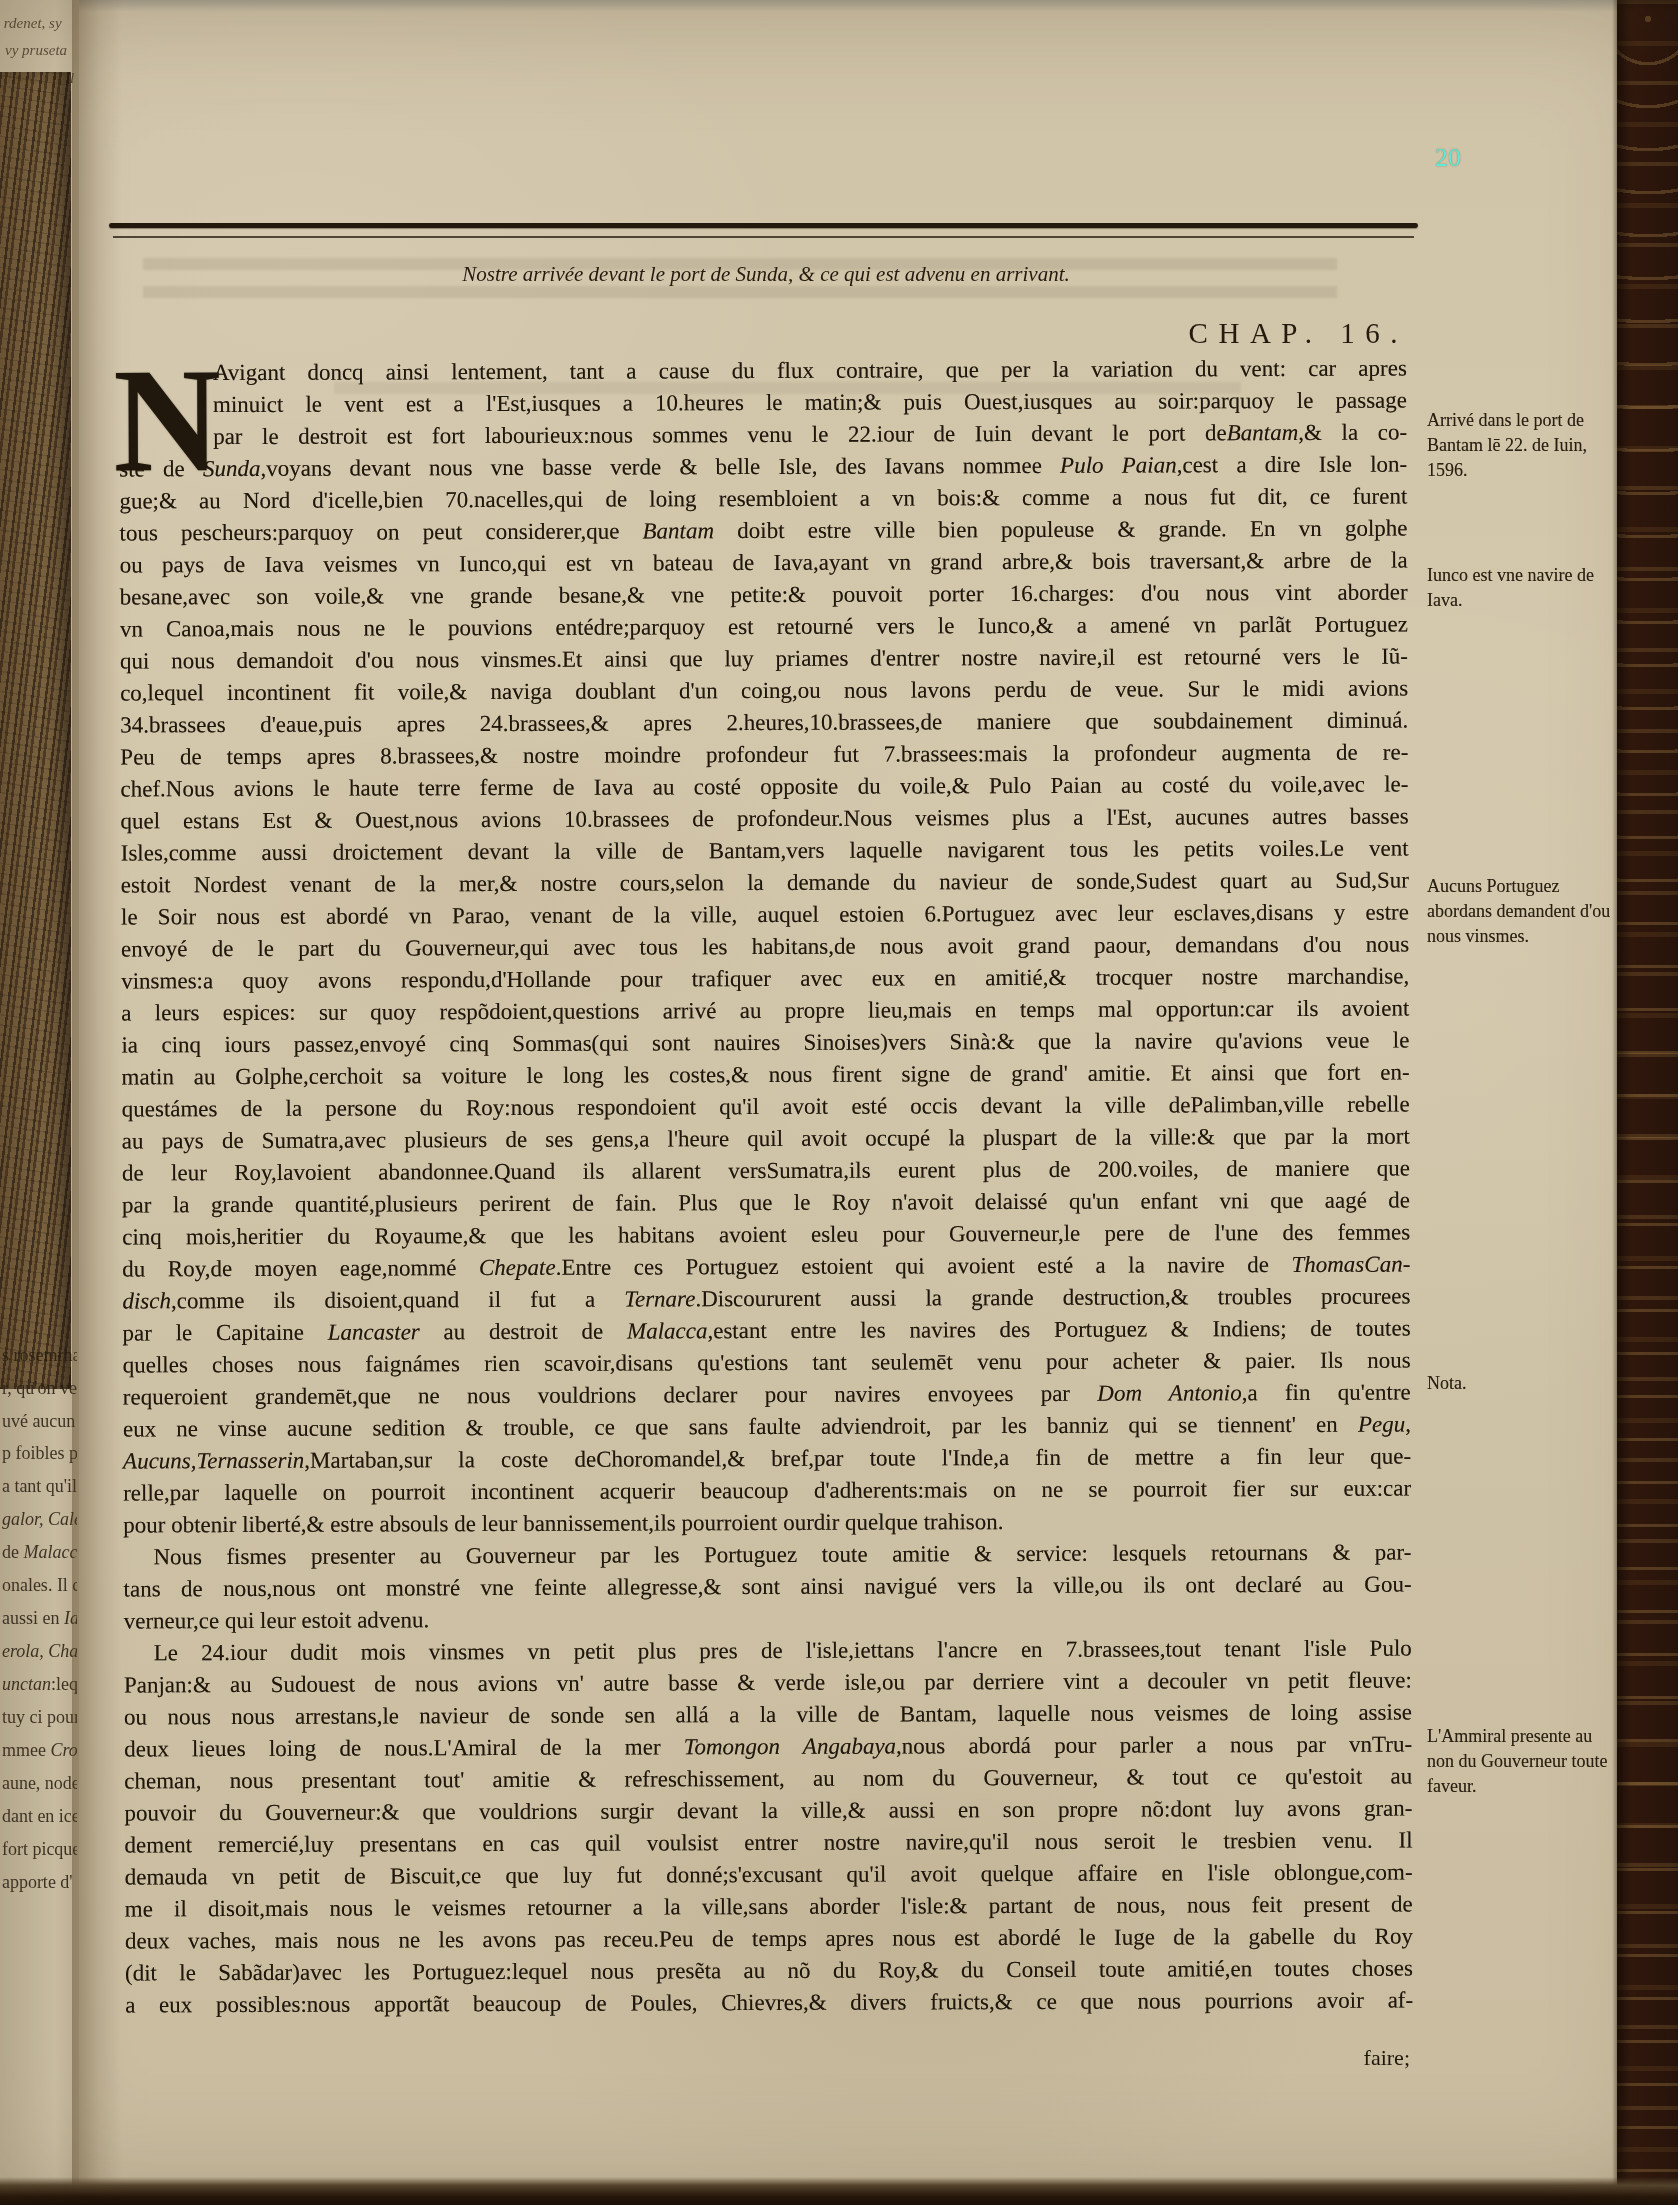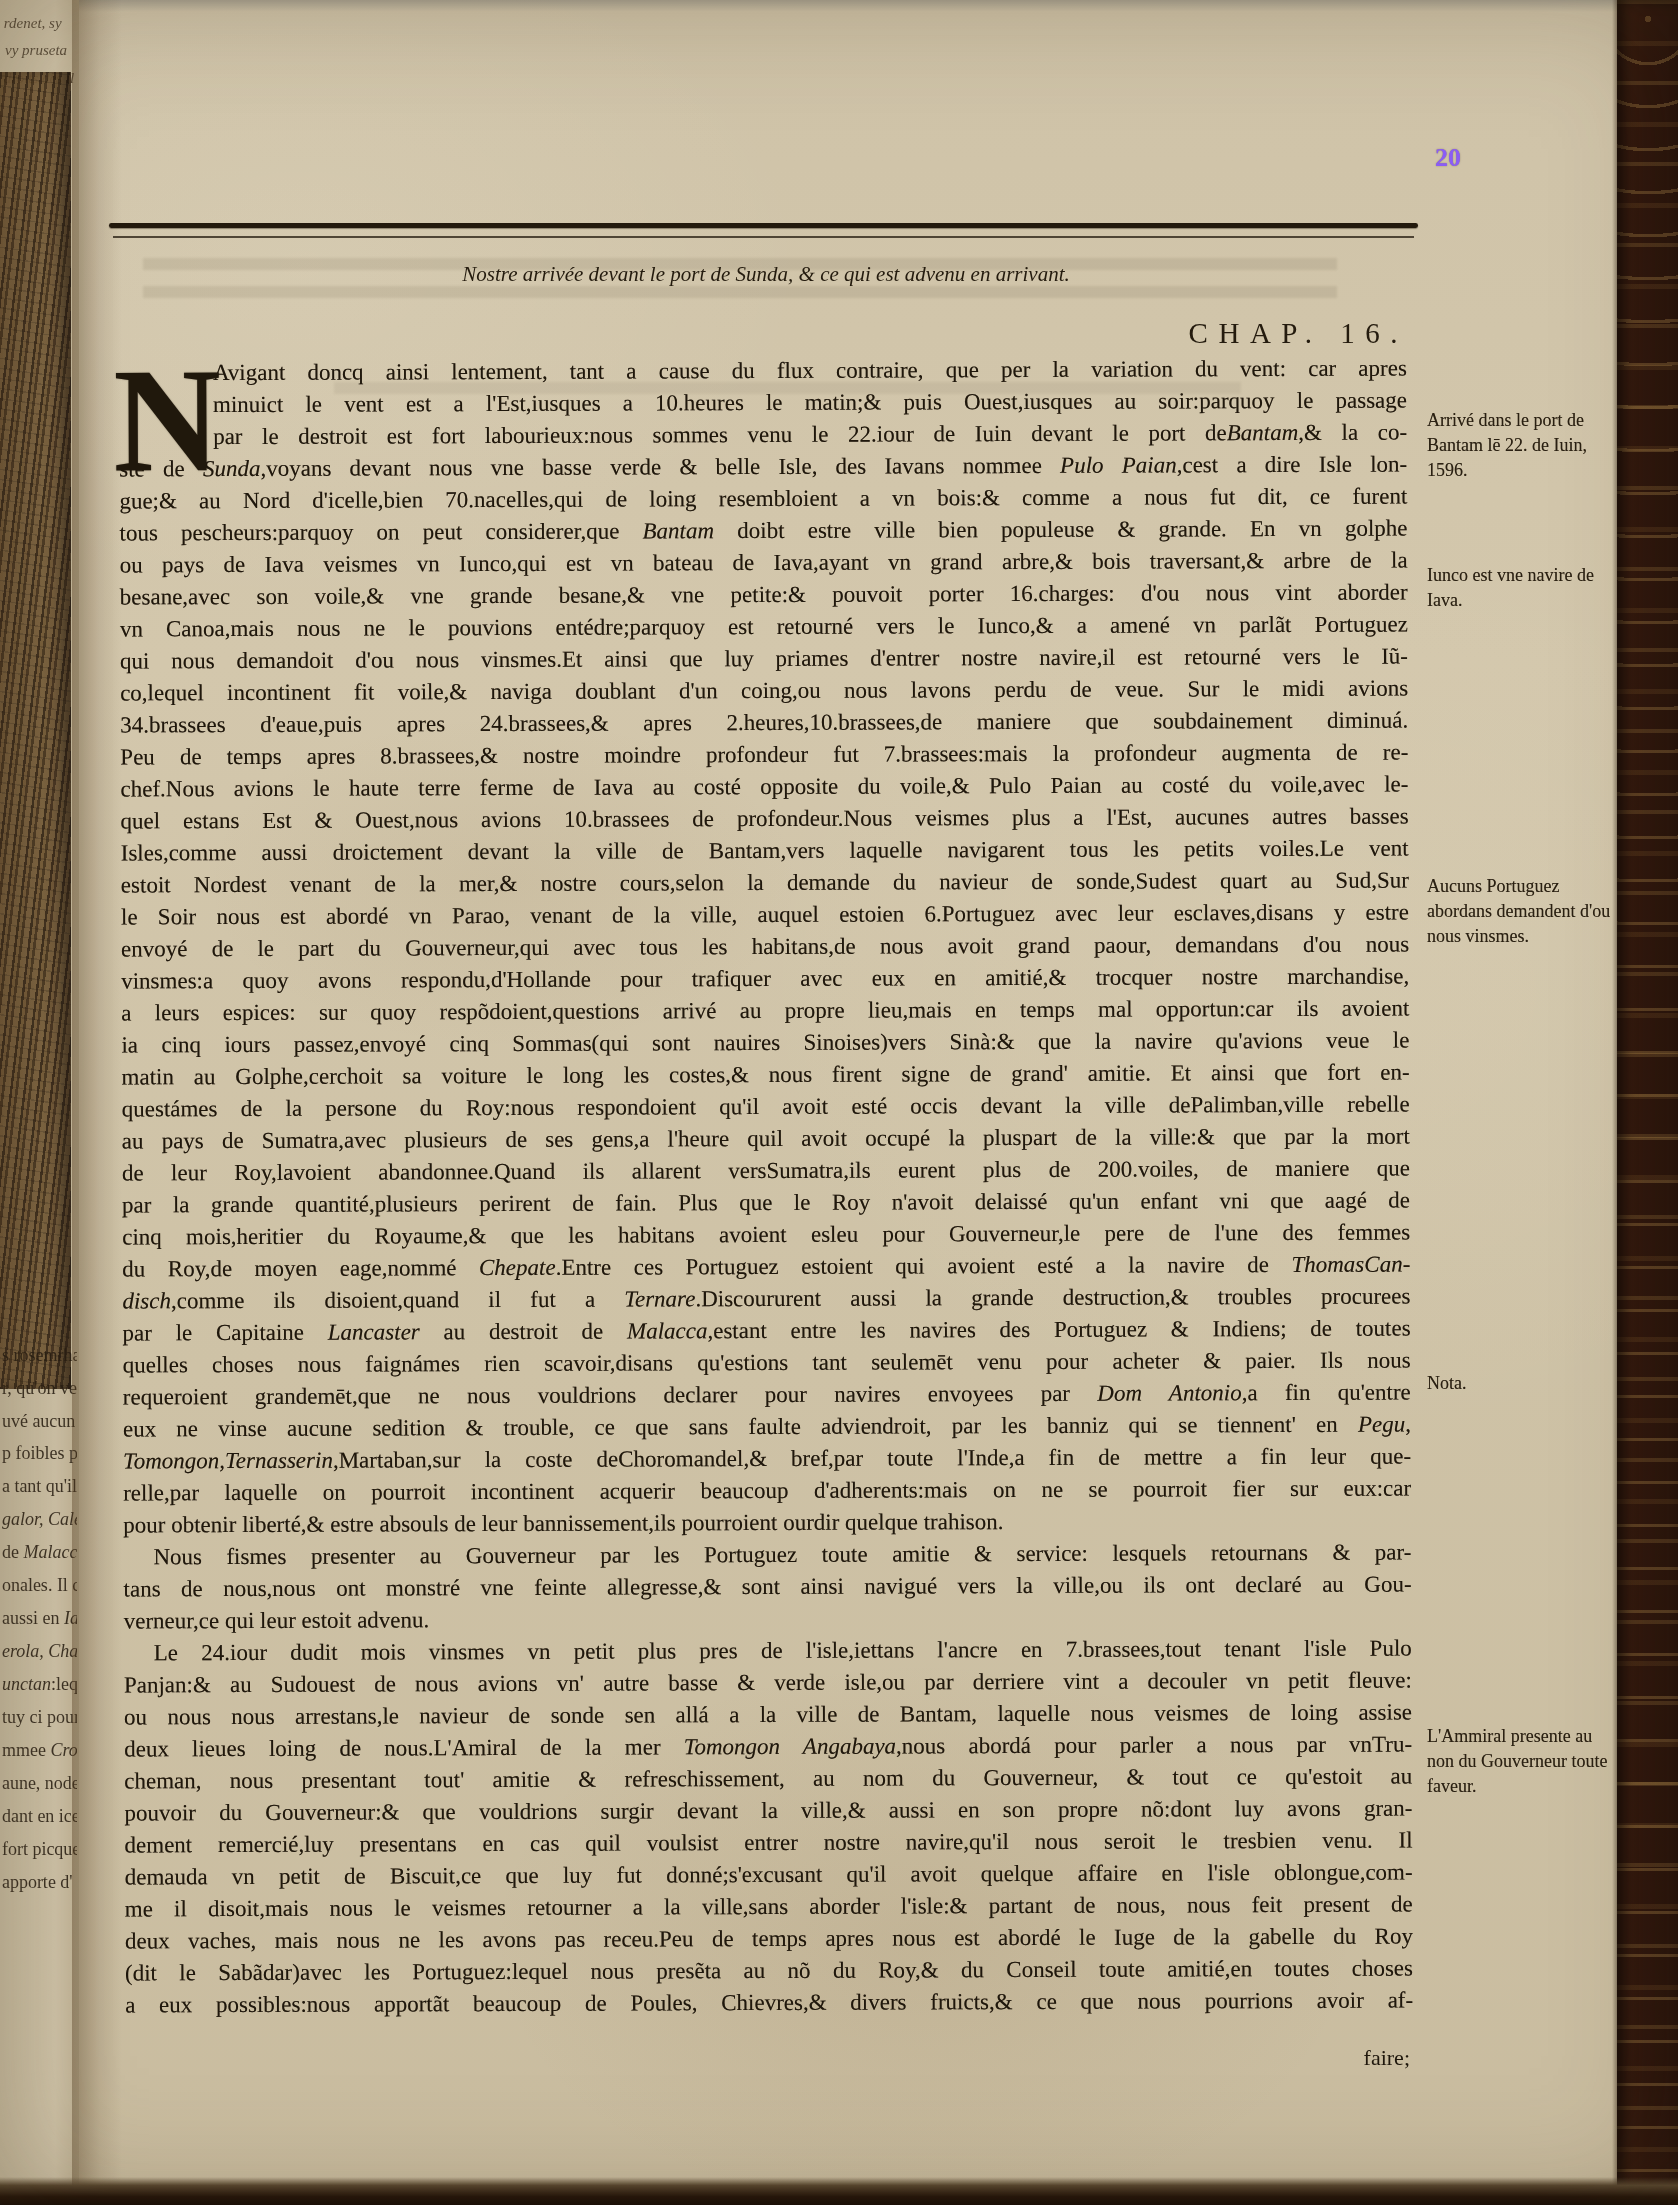--- a/index.html
+++ b/index.html
@@ -42,21 +42,21 @@
         repeating-linear-gradient(8deg, rgba(30,20,10,.35) 0 1.4px, transparent 1.4px 10px),
         linear-gradient(90deg,#5a4226,#6b5332 60%,#4c371f);
       box-shadow:inset -8.6px 0 10.5px rgba(0,0,0,.35);opacity:.92;}
   .frag{position:absolute;white-space:nowrap;font-size:18px;line-height:29px;color:rgba(40,30,18,.88);}
   .frag-top{font-style:italic;font-size:15px;color:rgba(55,42,26,.75);}
   #left-fragments .frag{left:1.9px;width:75px;overflow:hidden;}
   
   .title{position:absolute;left:122px;top:141px;width:1222px;text-align:center;
       font-size:36px;font-weight:bold;letter-spacing:6.7px;color:#241b0e;
       text-shadow:0 0 1px rgba(40,28,12,.55);}
-  .folio{position:absolute;left:1435px;top:143px;font-size:26px;font-weight:bold;color:#8b5cf6;
+  .folio{position:absolute;left:1435px;top:143px;font-size:26px;font-weight:normal;color:#5eead4;
       text-shadow:0 0 1.4px rgba(50,38,20,.5);}
   .rule-a{position:absolute;left:109px;top:223px;width:1309px;height:5.3px;background:#231a0d;
       border-radius:2.4px;box-shadow:0 1px 1px rgba(35,26,13,.4);}
   .rule-b{position:absolute;left:113px;top:236px;width:1301px;height:1.9px;background:rgba(35,26,13,.75);}
   .section-heading{position:absolute;left:122px;top:262px;width:1288px;text-align:center;
       font-style:italic;font-size:21px;color:#241b0e;}
   .chapter{position:absolute;left:120px;top:317px;width:1288px;text-align:right;
       font-size:29px;letter-spacing:10.5px;color:#241b0e;}
   
   .body-block{position:absolute;left:122px;top:355px;width:1288px;transform:rotate(-0.22deg);}
@@ -154,21 +154,21 @@
         <div class="bline">au pays de Sumatra,avec plusieurs de ses gens,a l'heure quil avoit occupé la pluspart de la ville:&amp; que par la mort</div>
         <div class="bline">de leur Roy,lavoient abandonnee.Quand ils allarent versSumatra,ils eurent plus de 200.voiles, de maniere que</div>
         <div class="bline">par la grande quantité,plusieurs perirent de fain.   Plus que le Roy n'avoit delaissé qu'un enfant vni que aagé de</div>
         <div class="bline">cinq mois,heritier du Royaume,&amp; que les habitans avoient esleu pour Gouverneur,le pere de l'une des femmes</div>
         <div class="bline">du Roy,de moyen eage,nommé <i>Chepate</i>.Entre ces Portuguez estoient qui avoient esté a la navire de <i>ThomasCan-</i></div>
         <div class="bline"><i>disch</i>,comme ils disoient,quand il fut a <i>Ternare</i>.Discoururent aussi la grande destruction,&amp; troubles procurees</div>
         <div class="bline">par le Capitaine <i>Lancaster</i> au destroit de <i>Malacca</i>,estant entre les navires des Portuguez &amp; Indiens;   de toutes</div>
         <div class="bline">quelles choses nous faignámes rien scavoir,disans qu'estions tant seulemēt venu pour acheter &amp; paier.  Ils nous</div>
         <div class="bline">requeroient grandemēt,que ne nous vouldrions declarer pour navires envoyees par <i>Dom Antonio</i>,a fin qu'entre</div>
         <div class="bline">eux ne vinse aucune sedition &amp; trouble, ce que sans faulte adviendroit, par les banniz qui se tiennent' en <i>Pegu</i>,</div>
-        <div class="bline"><i>Tomongon,Ternasserin</i>,Martaban,sur la coste deChoromandel,&amp; bref,par toute l'Inde,a fin de mettre a fin leur que-</div>
+        <div class="bline"><i>Aucuns,Ternasserin</i>,Martaban,sur la coste deChoromandel,&amp; bref,par toute l'Inde,a fin de mettre a fin leur que-</div>
         <div class="bline">relle,par laquelle on pourroit incontinent acquerir beaucoup d'adherents:mais on ne se pourroit fier sur eux:car</div>
         <div class="bline noStretch">pour obtenir liberté,&amp; estre absouls de leur bannissement,ils pourroient ourdir quelque trahison.</div>
         <div class="bline pindent">Nous fismes presenter au Gouverneur par les Portuguez toute amitie &amp; service:  lesquels retournans &amp; par-</div>
         <div class="bline">tans de nous,nous ont monstré vne feinte allegresse,&amp; sont ainsi navigué vers la ville,ou ils ont declaré au Gou-</div>
         <div class="bline noStretch">verneur,ce qui leur estoit advenu.</div>
         <div class="bline pindent">Le 24.iour dudit mois vinsmes vn petit plus pres de l'isle,iettans l'ancre en  7.brassees,tout tenant  l'isle Pulo</div>
         <div class="bline">Panjan:&amp; au Sudouest de nous avions vn' autre basse &amp; verde isle,ou par derriere vint a decouler vn petit fleuve:</div>
         <div class="bline">ou nous nous arrestans,le navieur de sonde sen allá a la ville de Bantam,  laquelle nous veismes de loing assise</div>
         <div class="bline">deux lieues loing de nous.L'Amiral de la mer <i>Tomongon Angabaya</i>,nous abordá pour parler a nous par vnTru-</div>
         <div class="bline">cheman,  nous presentant tout' amitie &amp; refreschissement,  au nom du Gouverneur,  &amp; tout ce  qu'estoit au</div>

